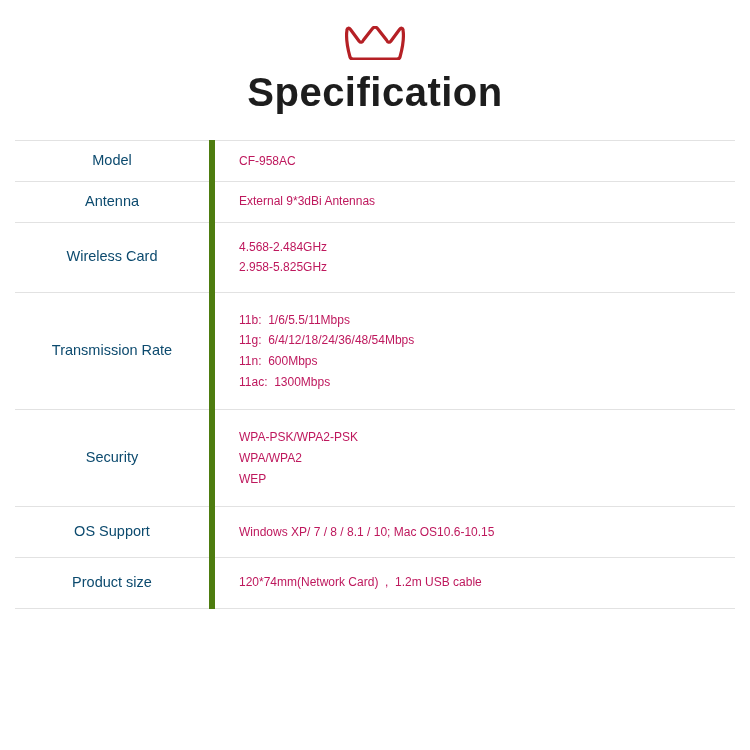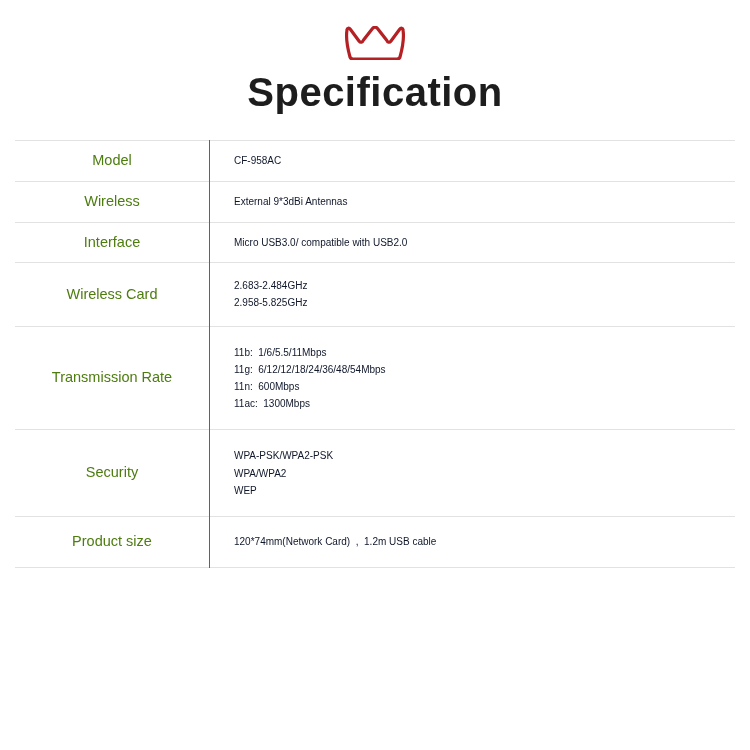--- a/index.html
+++ b/index.html
@@ -56,29 +56,29 @@
     border-top: 1px solid #e2e2e2;
   }
   .spec-table td {
     vertical-align: middle;
     padding: 0;
   }
   td.label {
     width: 182px;
     text-align: center;
     font-size: 14.5px;
-    color: #4d7c0f;
-    border-right: 1px solid #4d7c0f;
+    color: #0c4a6e;
+    border-right: 6px solid #4d7c0f;
     padding: 9px 6px;
     line-height: 1.5;
   }
   td.value {
     padding: 9px 8px 9px 24px;
-    font-size: 10px;
-    color: #0f172a;
+    font-size: 12px;
+    color: #be185d;
     line-height: 1.72;
   }
   td.value .line {
     display: block;
     white-space: pre;
   }
   
   tr.r-tall td.label,
   tr.r-tall td.value {
     padding-top: 14px;
@@ -106,61 +106,61 @@
     <tbody>
 
       <tr>
         <td class="label">Model</td>
         <td class="value">
           <span class="line">CF-958AC</span>
         </td>
       </tr>
 
       <tr>
-        <td class="label">Wireless</td>
+        <td class="label">Antenna</td>
         <td class="value">
           <span class="line">External 9*3dBi Antennas</span>
         </td>
       </tr>
 
-      <tr>
-        <td class="label">Interface</td>
-        <td class="value">
-          <span class="line">Micro USB3.0/ compatible with USB2.0</span>
-        </td>
-      </tr>
 
       <tr class="r-tall">
         <td class="label">Wireless Card</td>
         <td class="value">
-          <span class="line">2.683-2.484GHz</span>
+          <span class="line">4.568-2.484GHz</span>
           <span class="line">2.958-5.825GHz</span>
         </td>
       </tr>
 
 
       <tr class="r-xtall">
         <td class="label">Transmission Rate</td>
         <td class="value">
           <span class="line">11b:  1/6/5.5/11Mbps</span>
-          <span class="line">11g:  6/12/12/18/24/36/48/54Mbps</span>
+          <span class="line">11g:  6/4/12/18/24/36/48/54Mbps</span>
           <span class="line">11n:  600Mbps</span>
           <span class="line">11ac:  1300Mbps</span>
         </td>
       </tr>
 
       <tr class="r-xtall">
         <td class="label">Security</td>
         <td class="value">
           <span class="line">WPA-PSK/WPA2-PSK</span>
           <span class="line">WPA/WPA2</span>
           <span class="line">WEP</span>
         </td>
       </tr>
 
+      <tr class="r-tall">
+        <td class="label">OS Support</td>
+        <td class="value">
+          <span class="line">Windows XP/ 7 / 8 / 8.1 / 10; Mac OS10.6-10.15</span>
+        </td>
+      </tr>
 
       <tr class="r-tall">
         <td class="label">Product size</td>
         <td class="value">
           <span class="line">120*74mm(Network Card)  ,  1.2m USB cable</span>
         </td>
       </tr>
 
     </tbody>
   </table>

